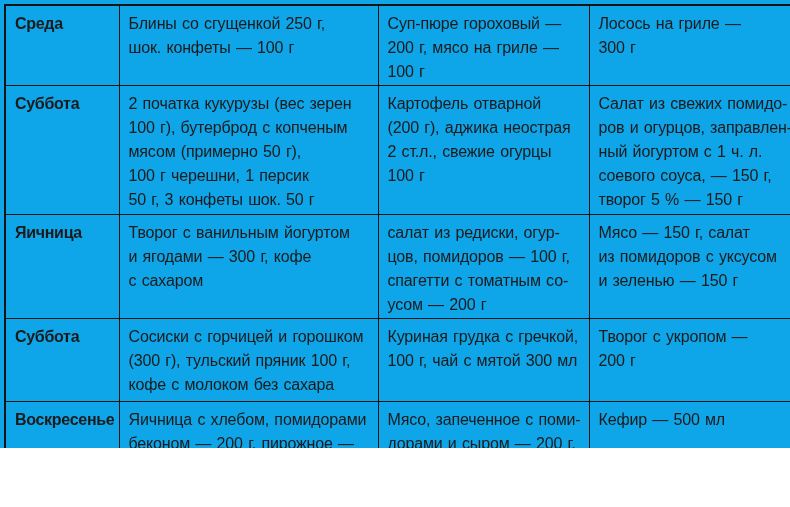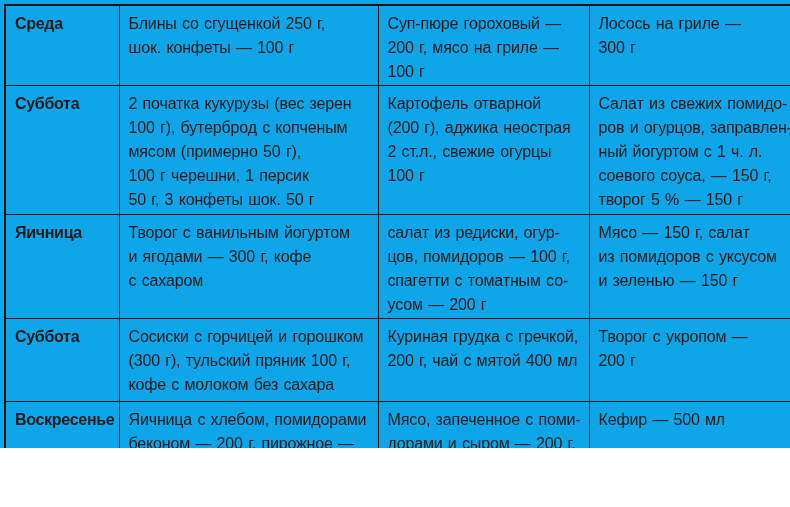--- a/index.html
+++ b/index.html
@@ -91,21 +91,21 @@
         <td class="meal">Мясо — 150 г, салат
 из помидоров с уксусом
 и зеленью — 150 г</td>
       </tr>
       <tr class="r4">
         <td class="day">Суббота</td>
         <td class="meal">Сосиски с горчицей и горошком
 (300 г), тульский пряник 100 г,
 кофе с молоком без сахара</td>
         <td class="meal">Куриная грудка с гречкой,
-200 г, чай с мятой 400 мл</td>
+100 г, чай с мятой 300 мл</td>
         <td class="meal">Творог с укропом —
 200 г</td>
       </tr>
       <tr class="r5">
         <td class="day">Воскресенье</td>
         <td class="meal">Яичница с хлебом, помидорами
 беконом — 200 г, пирожное —
 100 г, чай с сахаром</td>
         <td class="meal">Мясо, запеченное с поми-
 дорами и сыром — 200 г,

